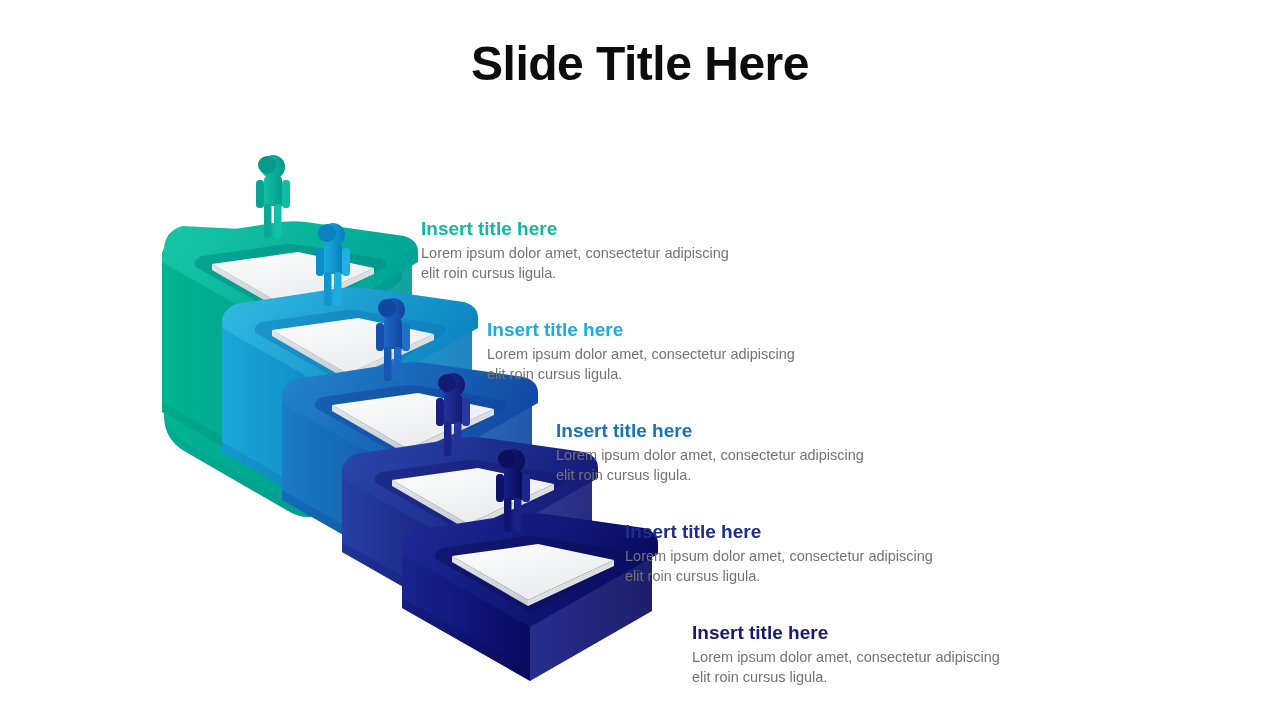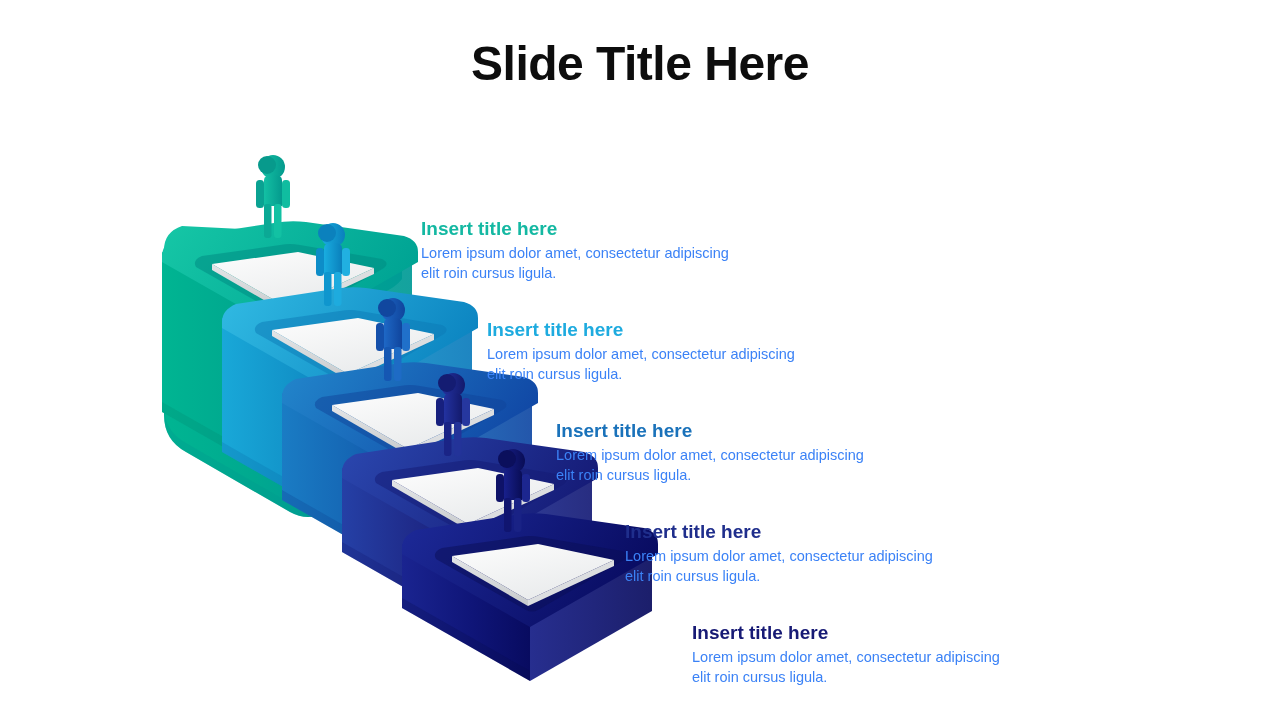--- a/index.html
+++ b/index.html
@@ -56,21 +56,21 @@
   .tb-title {
     font-size: 19px;
     font-weight: bold;
     line-height: 24px;
     margin: 0 0 3px 0;
     white-space: nowrap;
   }
   .tb-body {
     font-size: 14.5px;
     line-height: 19.5px;
-    color: #3b82f6;
+    color: #737373;
     margin: 0;
   }
 
   #tb-1 { left: 421px; top: 180px; }
   #tb-2 { left: 487px; top: 281px; }
   #tb-3 { left: 556px; top: 382px; }
   #tb-4 { left: 625px; top: 483px; }
   #tb-5 { left: 692px; top: 584px; }
 </style>
 </head>

